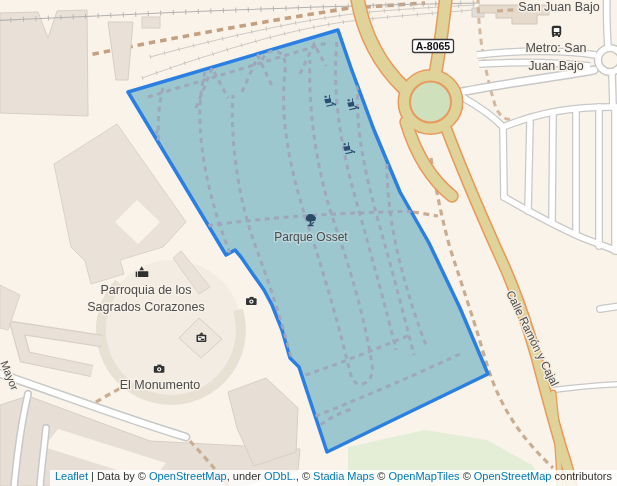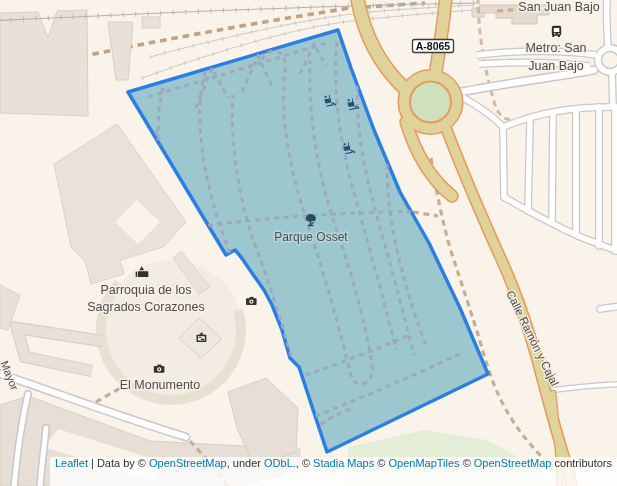--- a/index.html
+++ b/index.html
@@ -1,21 +1,21 @@
 <!DOCTYPE html>
 <html><head>
 <meta charset="utf-8">
 <style>
   html,body{margin:0;padding:0;}
   #map{position:relative;width:617px;height:486px;overflow:hidden;background:#faf3ea;
        font-family:"Liberation Sans", sans-serif;}
   svg{position:absolute;left:0;top:0;}
   .lbl{font-family:"Liberation Sans", sans-serif;fill:#4c4c4c;
        paint-order:stroke;stroke:#f7f1e8;stroke-width:3px;stroke-linejoin:round;}
-  #attrib{position:absolute;right:0;bottom:0;height:29px;line-height:17px;
+  #attrib{position:absolute;right:0;bottom:0;height:16px;line-height:17px;
           background:rgba(255,255,255,0.8);padding:0 5px 0 5px;
           font:11px "Liberation Sans", sans-serif;color:#333;white-space:nowrap;}
   #attrib a{color:#0078b4;text-decoration:none;}
 </style>
 </head>
 <body>
 <div id="map">
 <svg width="617" height="486" viewBox="0 0 617 486">
 <defs>
   <clipPath id="parkclip">

